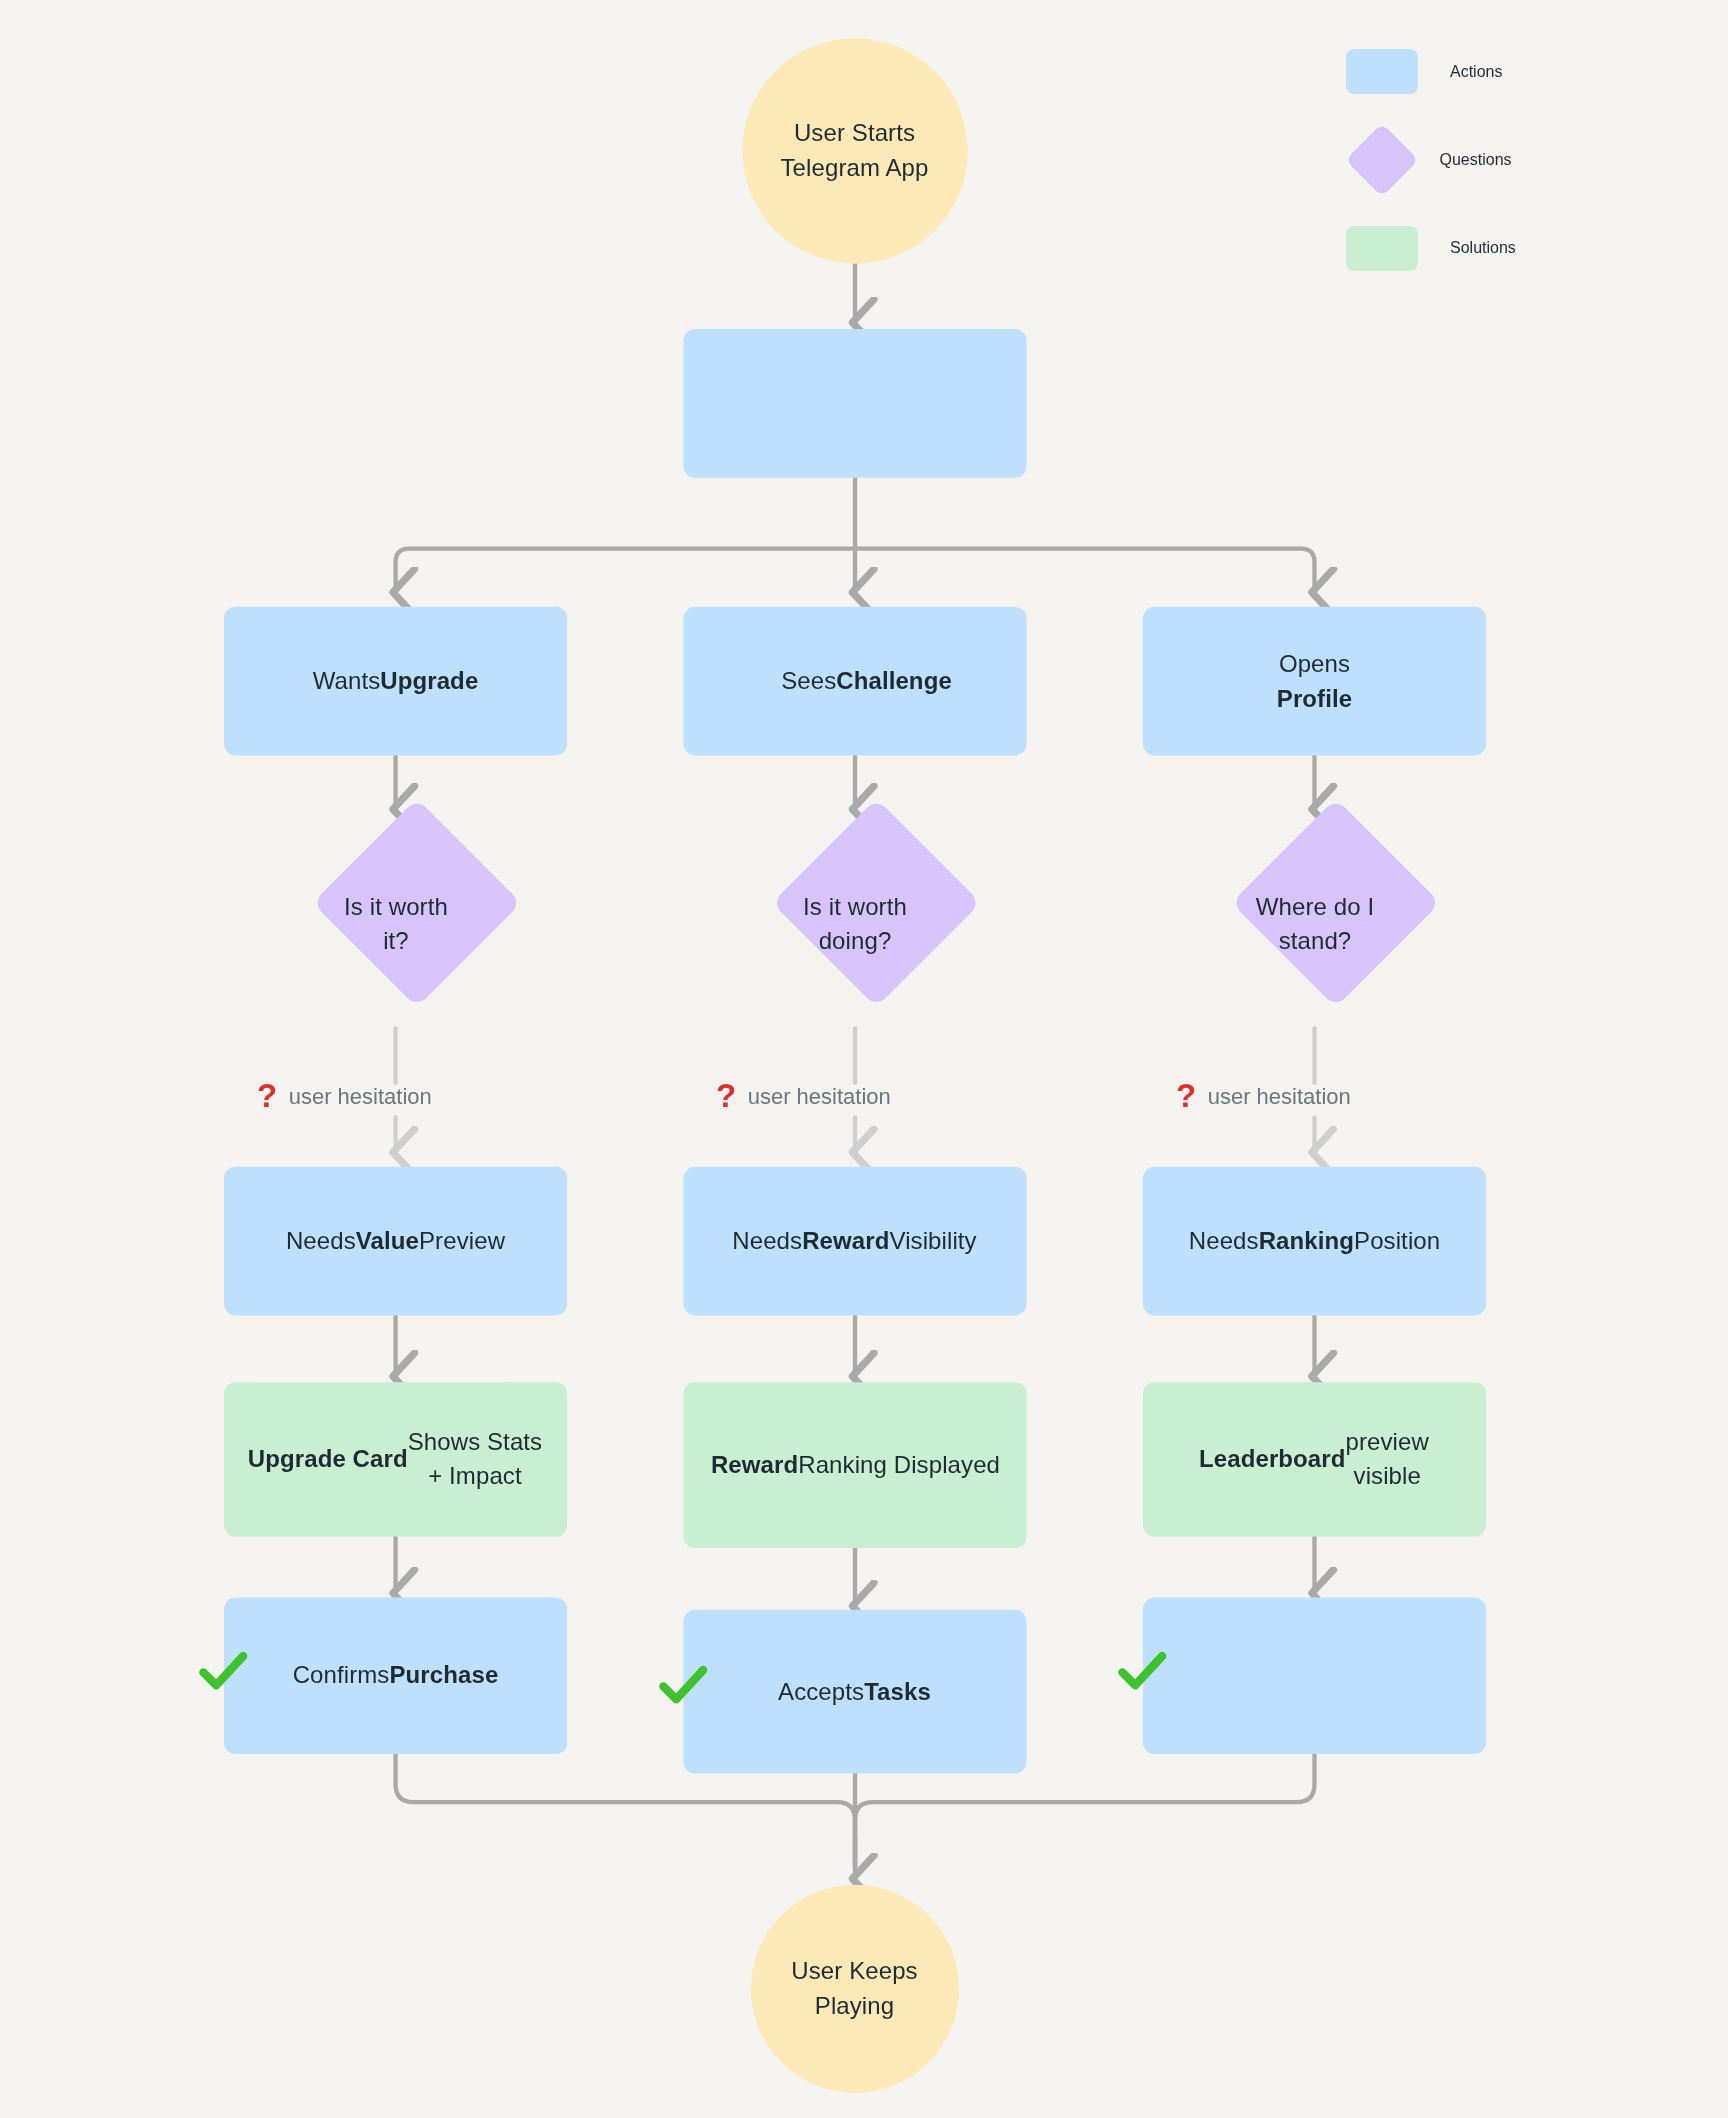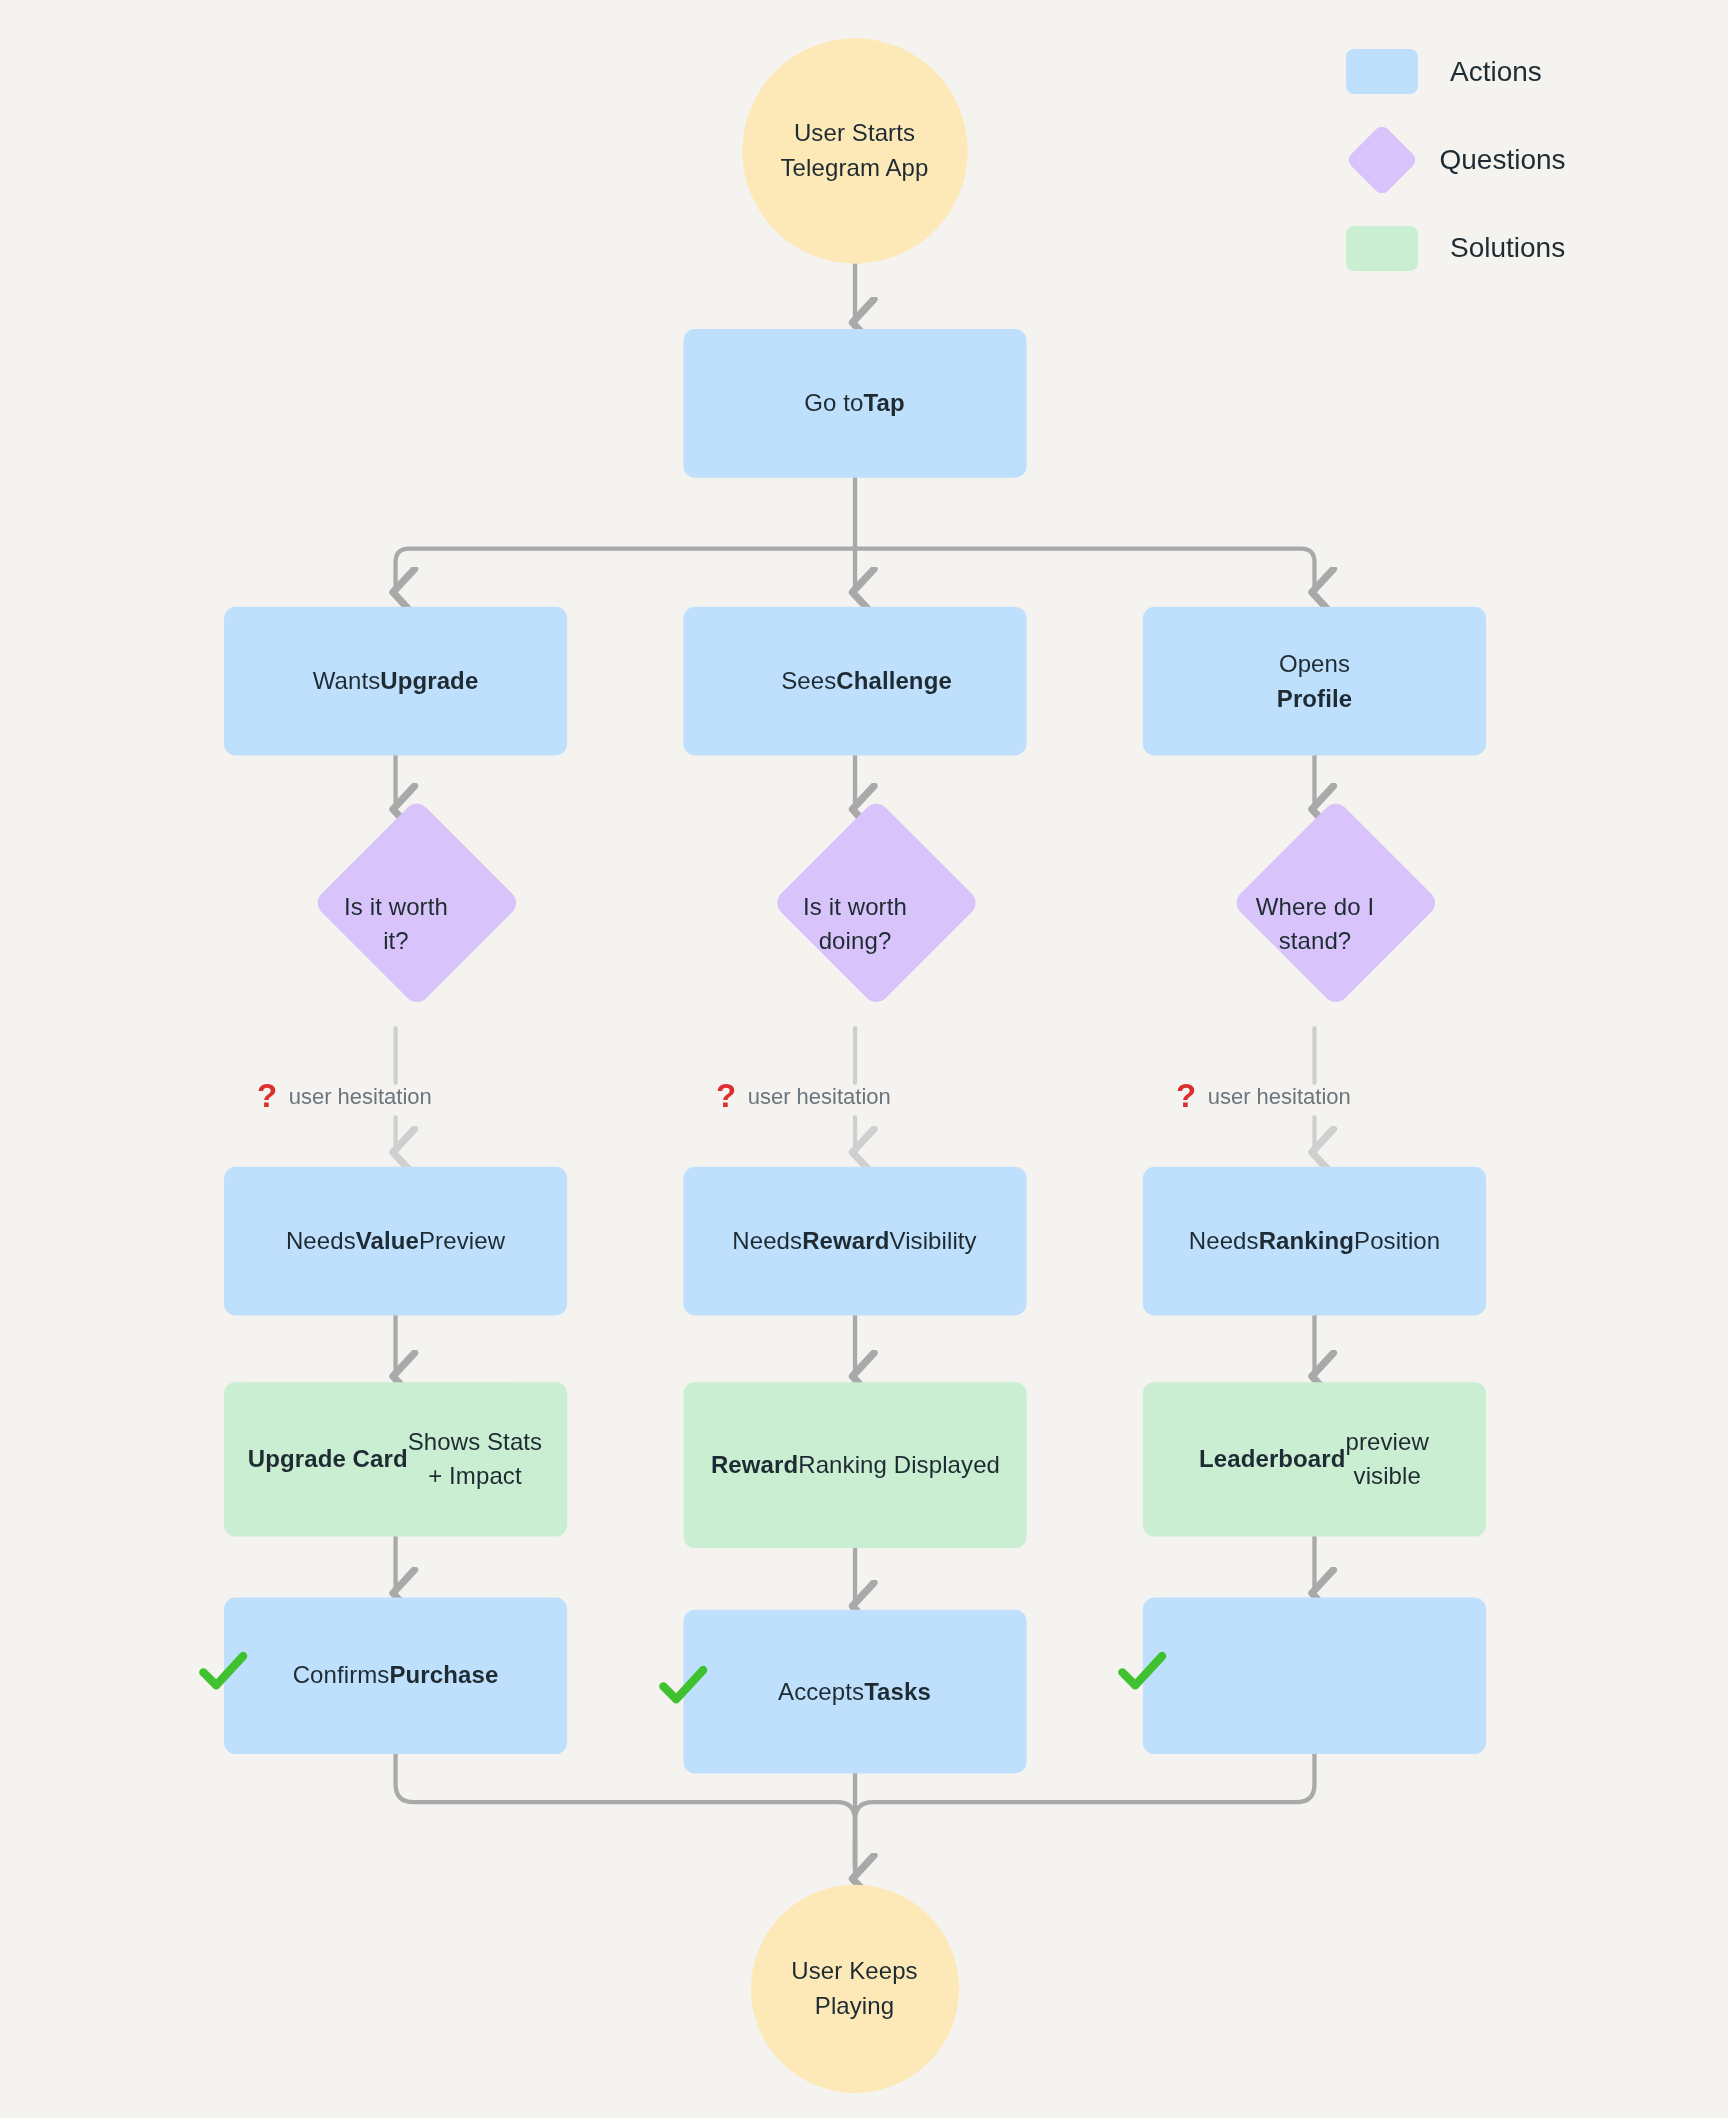--- a/index.html
+++ b/index.html
@@ -28,21 +28,21 @@
 
   
   .legend{position:absolute;left:1346px;top:37px;}
   .legend-row{display:flex;align-items:center;height:69px;margin-bottom:19.4px;}
   .legend-swatch{width:72px;height:45px;border-radius:8px;flex:0 0 auto;}
   .legend-swatch.diamond{
     width:52px;height:52px;border-radius:8.6px;
     transform:rotate(45deg);
     margin-left:10px;margin-right:10px;
   }
-  .legend-text{margin-left:32px;font-size:28px;color:#1f2b32;white-space:nowrap;}
+  .legend-text{margin-left:32px;font-size:16px;color:#1f2b32;white-space:nowrap;}
   .legend-row.q .legend-text{margin-left:21.5px;}
 
   
   .hesitation{
     position:absolute;display:flex;align-items:center;
     font-size:22px;color:#6b757c;white-space:nowrap;
   }
   .hesitation .qmark{
     font-size:33px;font-weight:700;color:#dc2f2f;
     margin-right:11.5px;line-height:1;
@@ -128,21 +128,20 @@
     <rect x="1592" y="1925" width="478" height="215" rx="16" fill="#c9eed2"></rect>
 
     <rect x="312" y="2225" width="478" height="218" rx="16" fill="#bfe0fd"></rect>
     <rect x="952" y="2242" width="478" height="228" rx="16" fill="#bfe0fd"></rect>
     <rect x="1592" y="2225" width="478" height="218" rx="16" fill="#bfe0fd"></rect>
   </svg>
 
   <div class="node-label" style="left:742px;top:93px;width:225px;height:115px;">User Starts
 Telegram App</div>
 
-  <div class="node-label" style="left:683px;top:329px;width:343px;height:149px;"><span>Go to </span><b>Tap</b><span></span></div>
 
   <div class="node-label" style="left:224px;top:607px;width:343px;height:149px;"><span>Wants </span><b>Upgrade</b><span></span></div>
   <div class="node-label" style="left:683px;top:607px;width:343px;height:149px;padding-left:12px;"><span>Sees </span><b>Challenge</b><span></span></div>
   <div class="node-label" style="left:1143px;top:607px;width:343px;height:149px;flex-direction:column;"><span>Opens </span><b>Profile</b><span></span></div>
 
   <div class="node-label" style="left:281px;top:852px;width:230px;height:144px;">Is it worth
 it?</div>
   <div class="node-label" style="left:740px;top:852px;width:230px;height:144px;">Is it worth
 doing?</div>
   <div class="node-label" style="left:1200px;top:852px;width:230px;height:144px;">Where do I

